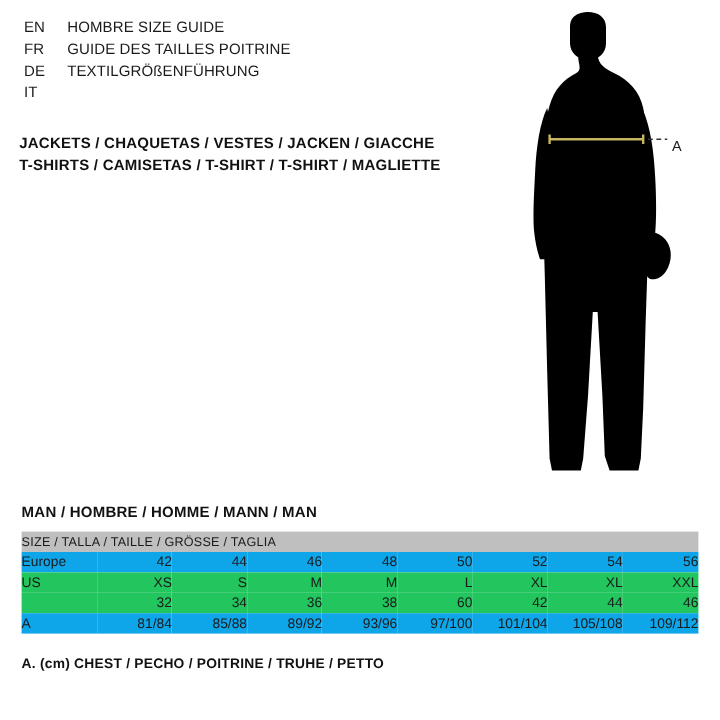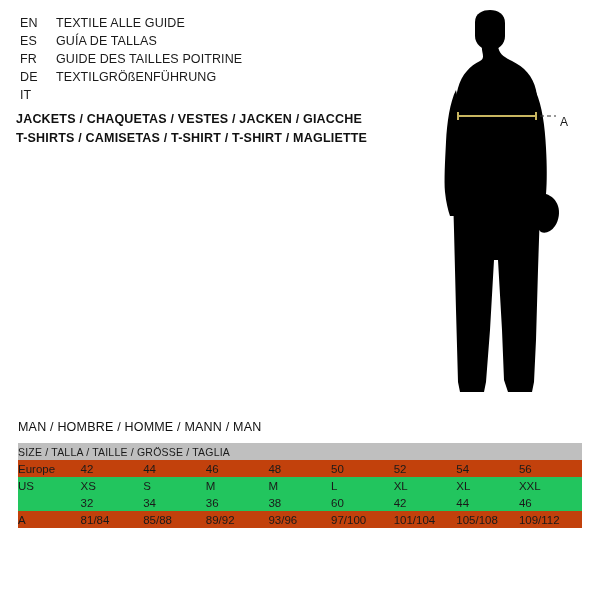--- a/index.html
+++ b/index.html
@@ -82,21 +82,21 @@
     color: #1a1a1a;
     letter-spacing: 0.4px;
   }
 
   
   .table-title {
     position: absolute;
     left: 18px;
     top: 420px;
     font-size: 12.5px;
-    font-weight: normal;
+    font-weight: bold;
     letter-spacing: 0.2px;
     color: #111111;
     white-space: nowrap;
   }
   table.size-table {
     position: absolute;
     left: 18px;
     top: 443px;
     width: 564px;
     border-collapse: collapse;
@@ -108,28 +108,28 @@
     height: 17px;
     vertical-align: middle;
     color: #1a1a1a;
   }
   .row-head td {
     background: #bfbfbf;
     font-size: 10.5px;
     letter-spacing: 0.2px;
     height: 16px;
   }
-  .row-light td { background: #c2410c; }
+  .row-light td { background: #0ea5e9; }
   .row-shade td { background: #22c55e; }
   .cell-label {
     padding-left: 4px;
     width: 86px;
   }
   .cell-val {
-    text-align: left;
+    text-align: right;
     padding-left: 2px;
   }
   .foot-note {
     position: absolute;
     left: 18px;
     top: 548px;
     font-size: 11.5px;
     font-weight: bold;
     letter-spacing: 0.2px;
     color: #111111;
@@ -137,25 +137,21 @@
   }
 </style>
 </head>
 <body>
 
 <div class="page">
 
   <div class="lang-block">
     <div class="lang-row">
       <span class="lang-code">EN</span>
-      <span class="lang-text">TEXTILE ALLE GUIDE</span>
-    </div>
-    <div class="lang-row">
-      <span class="lang-code">ES</span>
-      <span class="lang-text">GUÍA DE TALLAS</span>
+      <span class="lang-text">HOMBRE SIZE GUIDE</span>
     </div>
     <div class="lang-row">
       <span class="lang-code">FR</span>
       <span class="lang-text">GUIDE DES TAILLES POITRINE</span>
     </div>
     <div class="lang-row">
       <span class="lang-code">DE</span>
       <span class="lang-text">TEXTILGRÖßENFÜHRUNG</span>
     </div>
     <div class="lang-row">
@@ -248,14 +244,15 @@
         <td class="cell-val">89/92</td>
         <td class="cell-val">93/96</td>
         <td class="cell-val">97/100</td>
         <td class="cell-val">101/104</td>
         <td class="cell-val">105/108</td>
         <td class="cell-val">109/112</td>
       </tr>
     </tbody>
   </table>
 
+  <div class="foot-note">A. (cm) CHEST / PECHO / POITRINE / TRUHE / PETTO</div>
 
 </div>
 
 </body></html>

